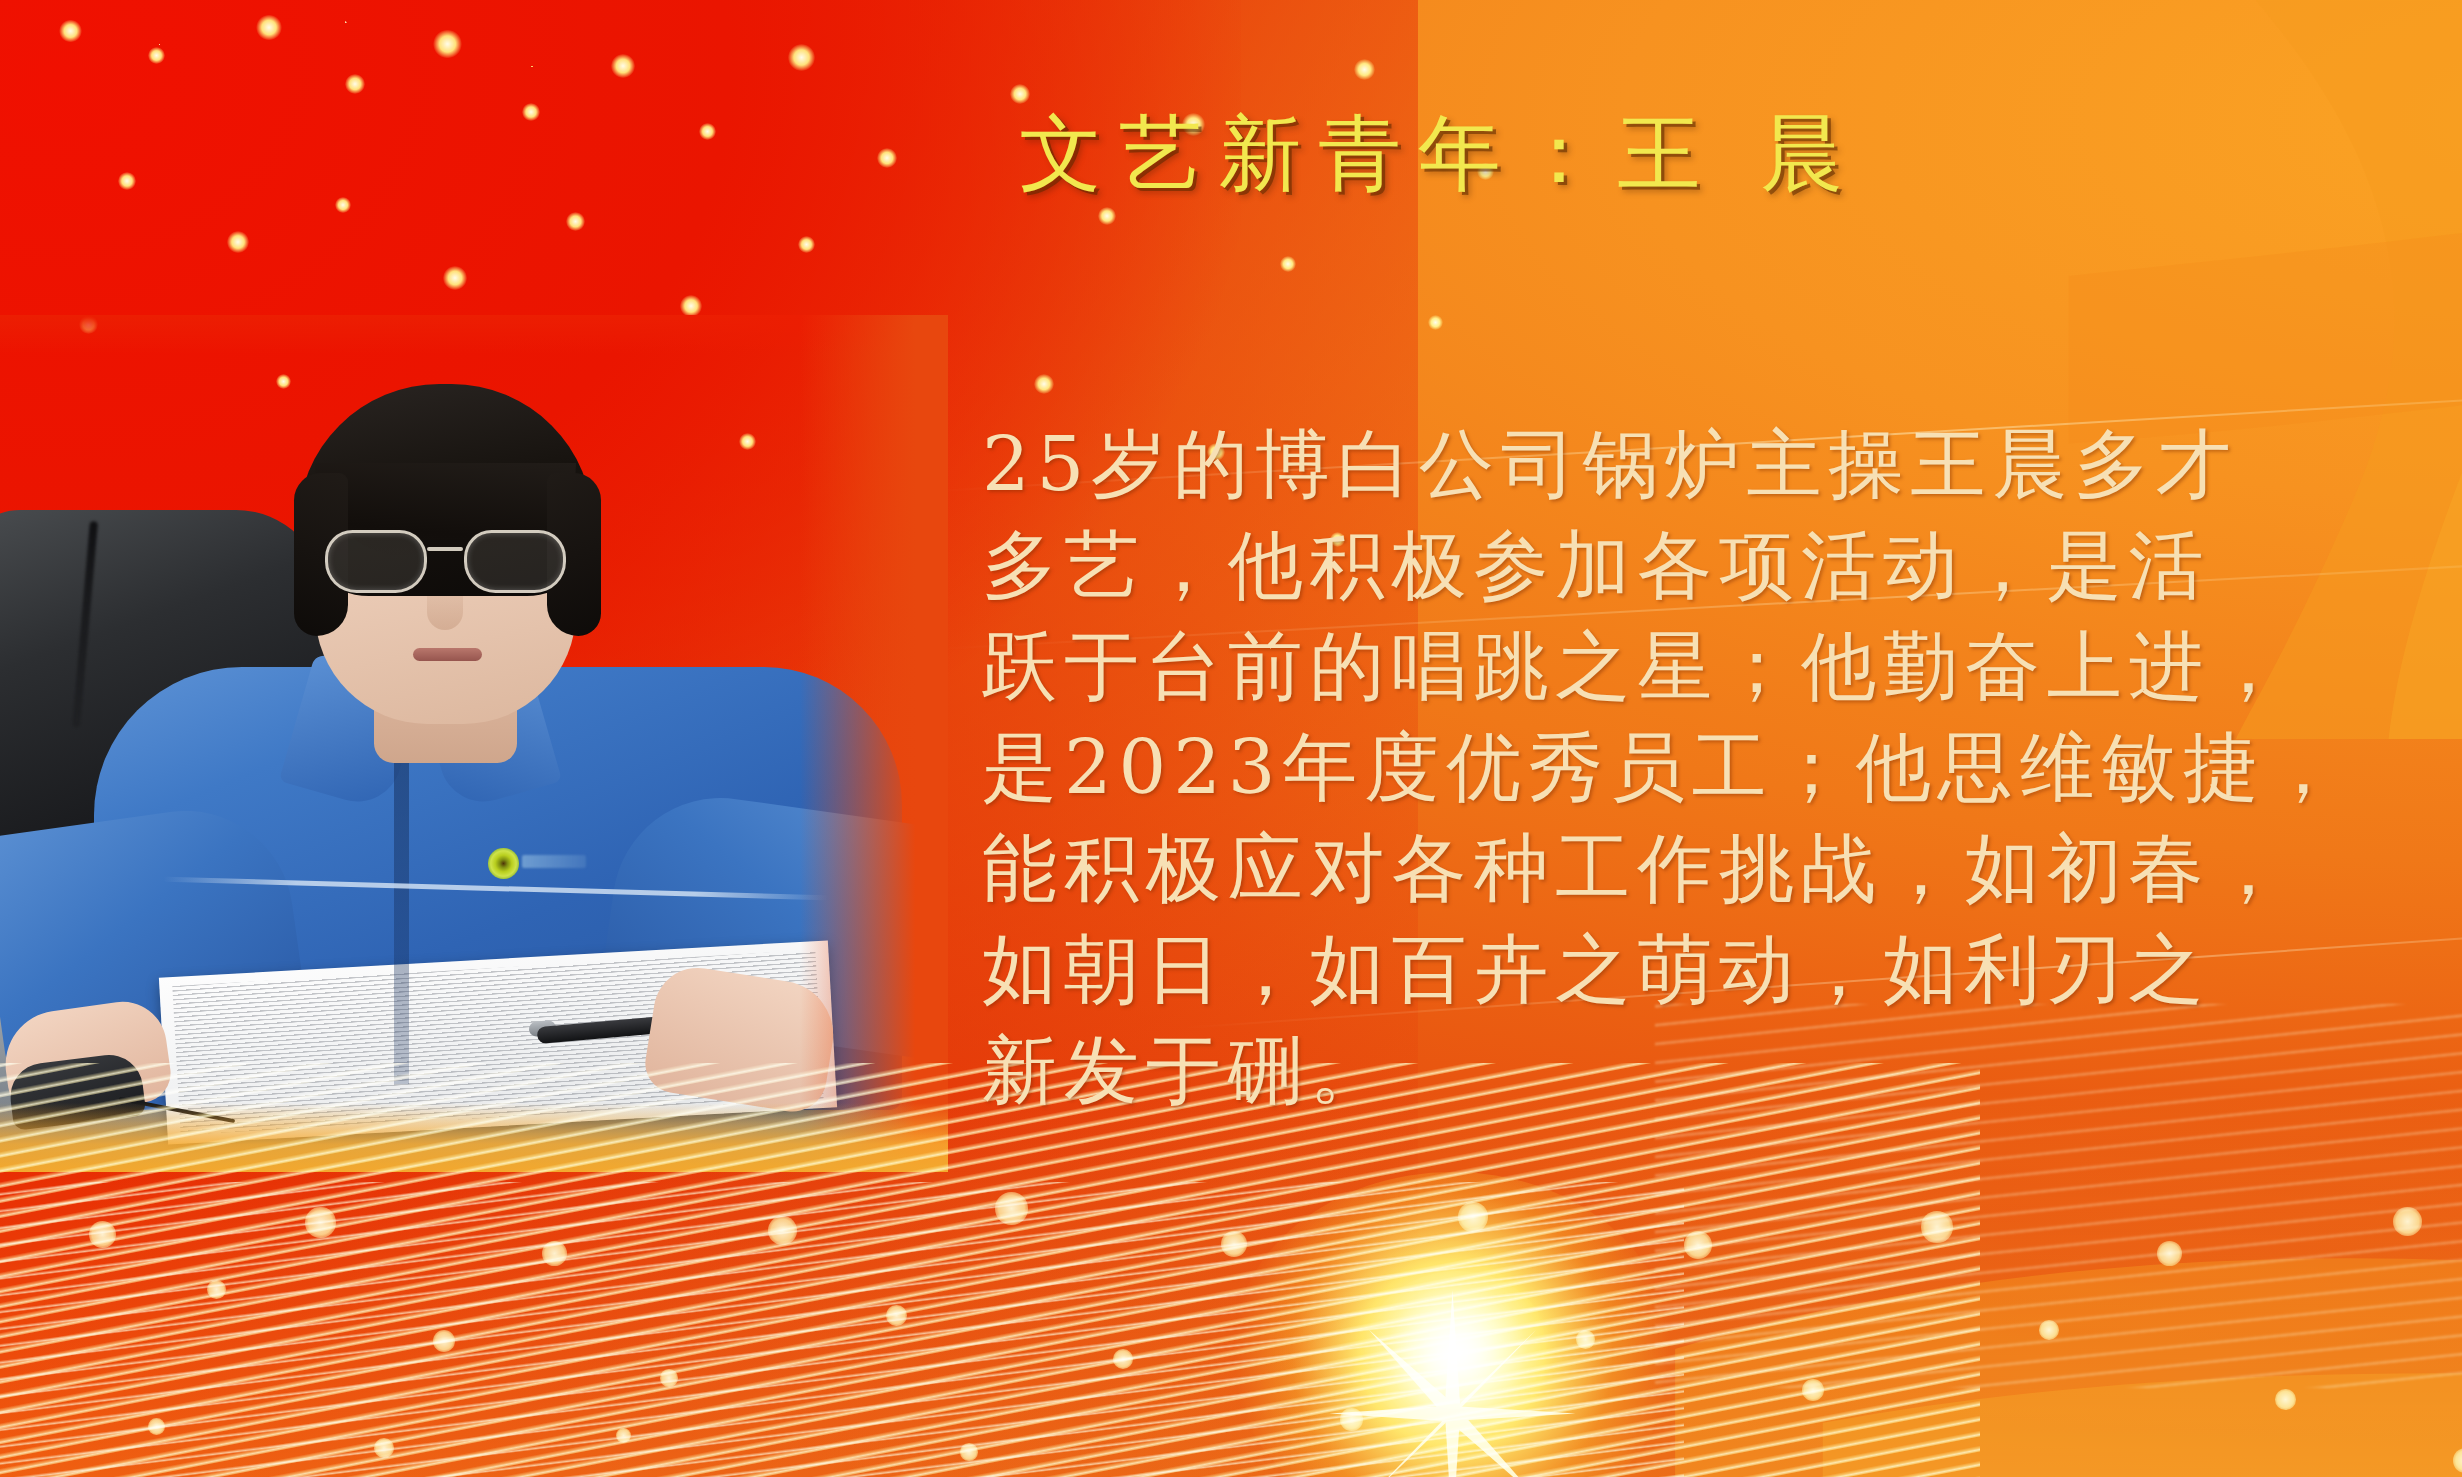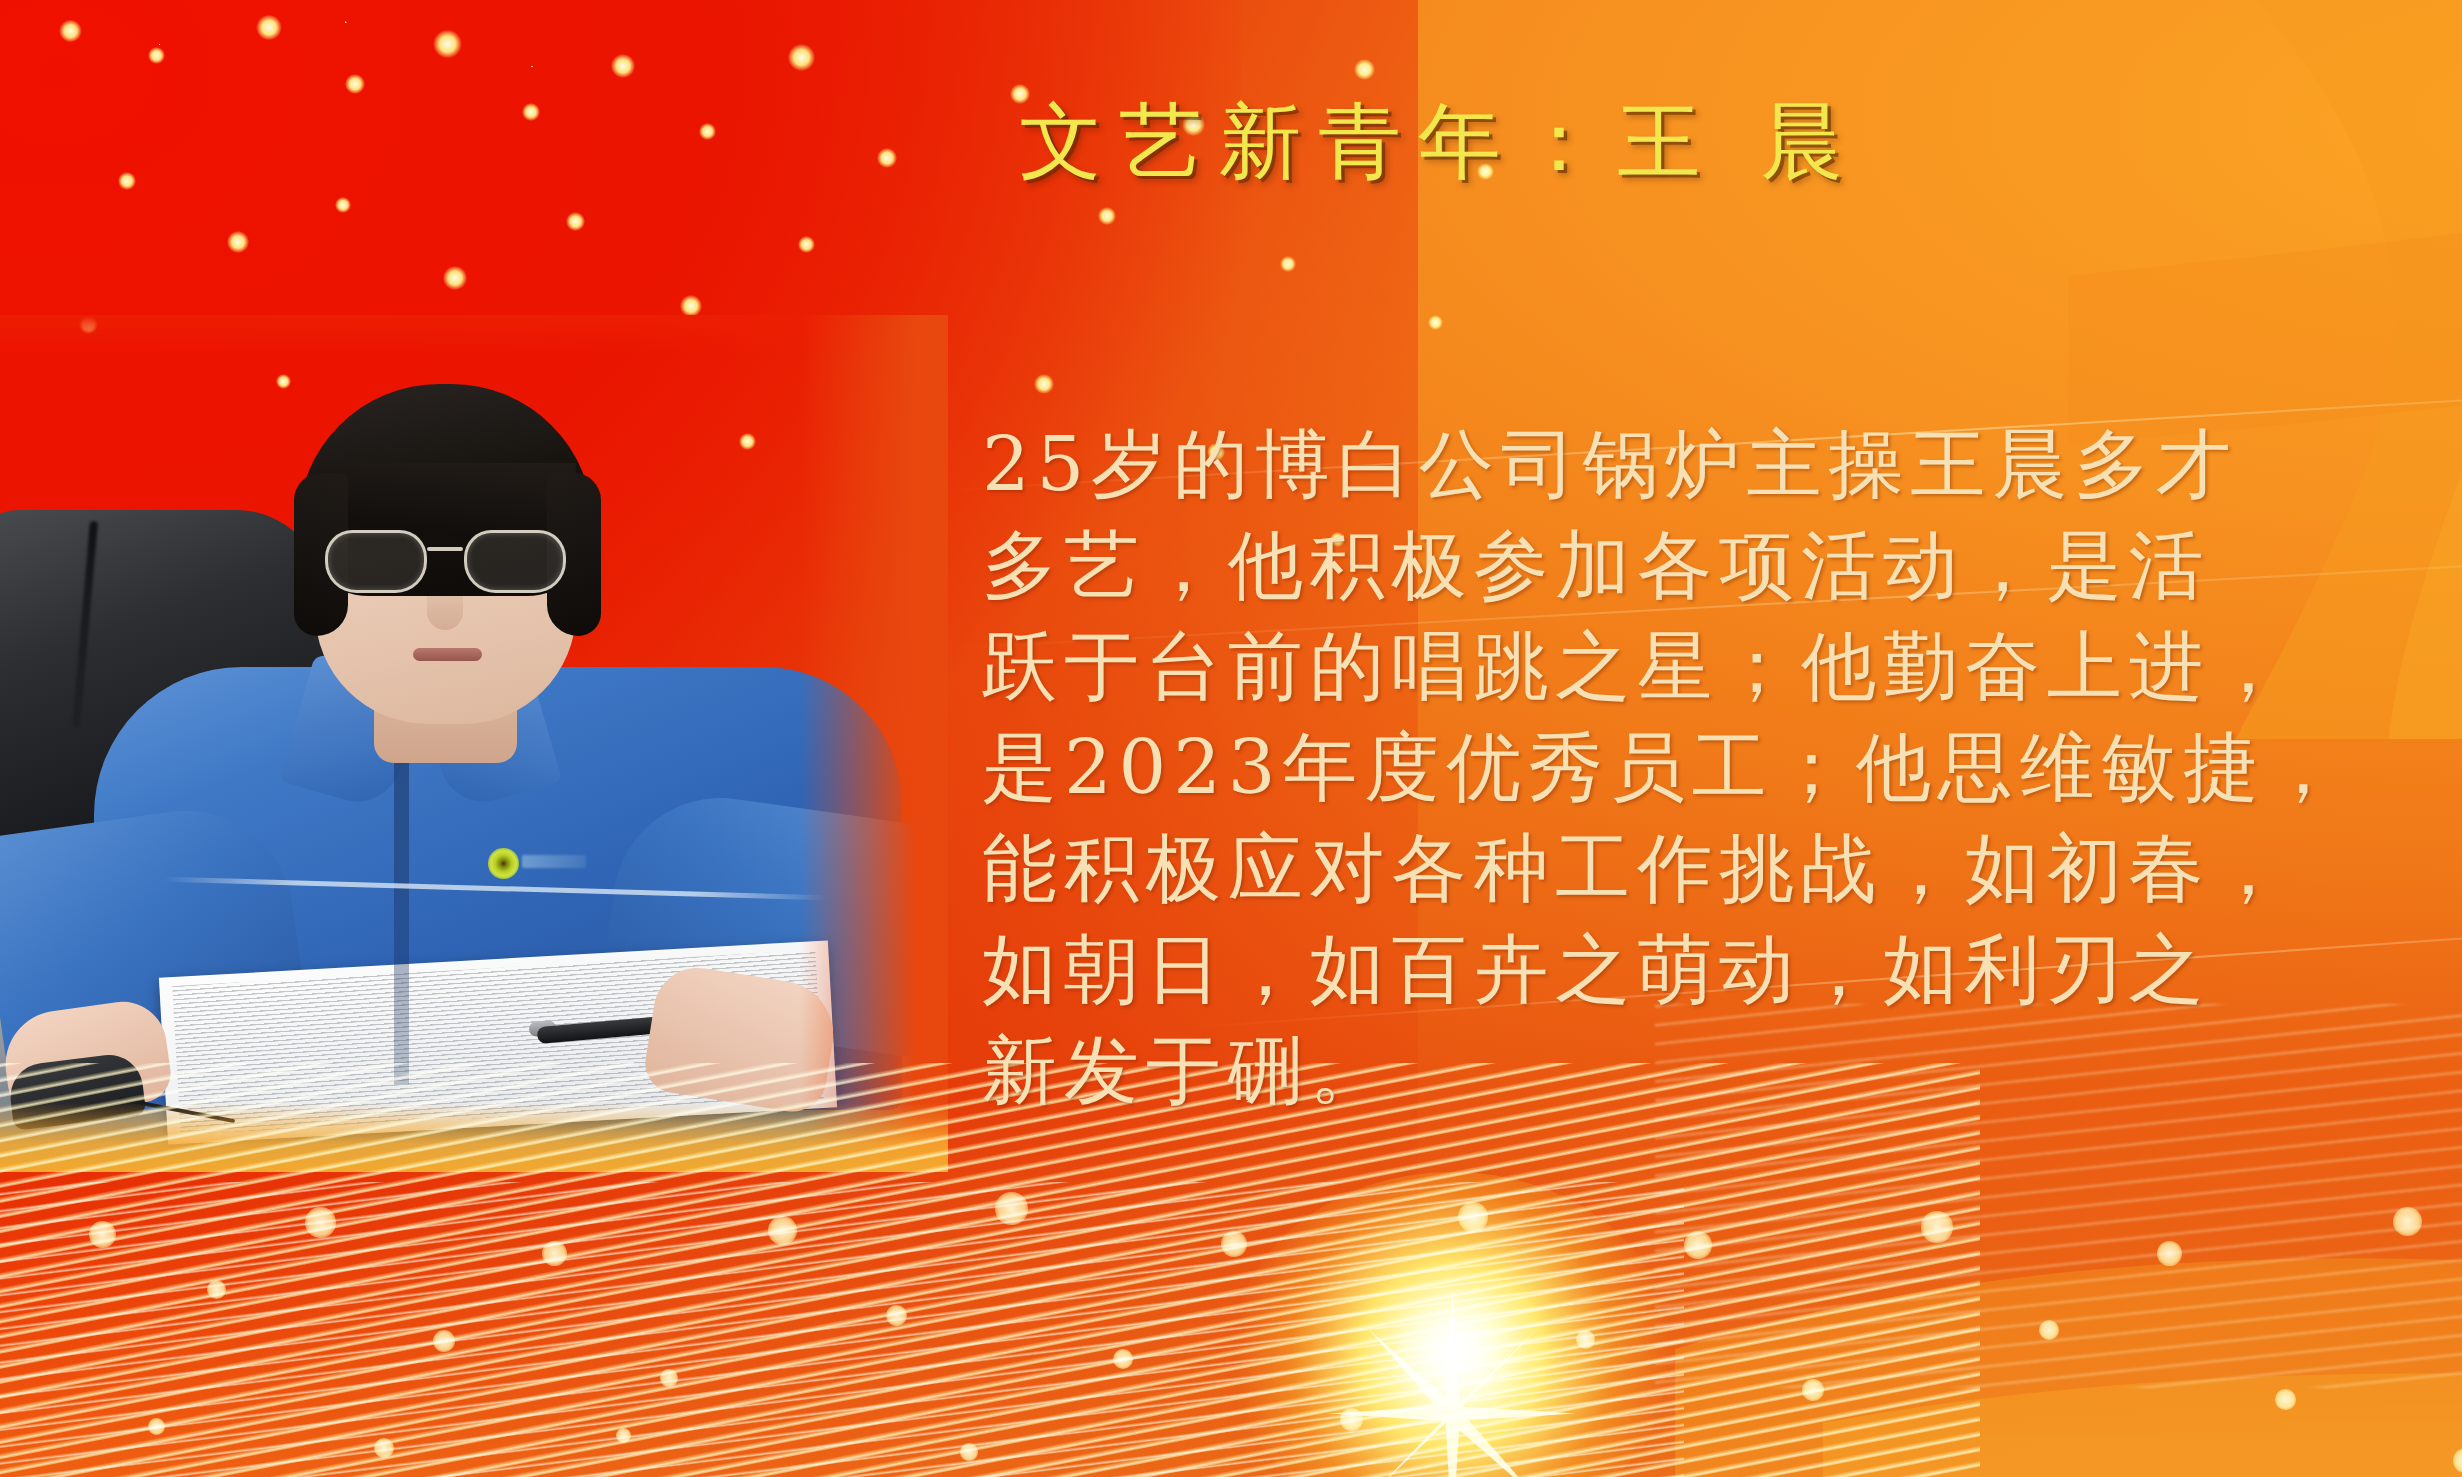--- a/index.html
+++ b/index.html
@@ -279,21 +279,21 @@
     position:absolute;left:0;bottom:0;width:100%;height:69px;
     background:linear-gradient(to bottom, rgba(242,140,30,0), rgba(247,168,46,.85) 60%, #F2A32C 100%);
   }
   .photo-fade-t{
     position:absolute;left:0;top:0;width:100%;height:39px;
     background:linear-gradient(to bottom, #EC1E02, rgba(236,30,2,0));
   }
 
   
   #title{
-    position:absolute;left:1019px;top:100px;
+    position:absolute;left:1019px;top:112px;
     font-family:"DejaVu Serif","Liberation Serif",serif;
     font-size:83px;line-height:1;
     color:#F2E84E;
     letter-spacing:16.7px;
     white-space:nowrap;
     text-shadow:3.4px 3.4px 0 rgba(90,40,0,.55), 4.9px 4.9px 6.9px rgba(70,25,0,.35);
     font-weight:500;
   }
   #body-text{
     position:absolute;left:982px;top:414px;width:1802px;

